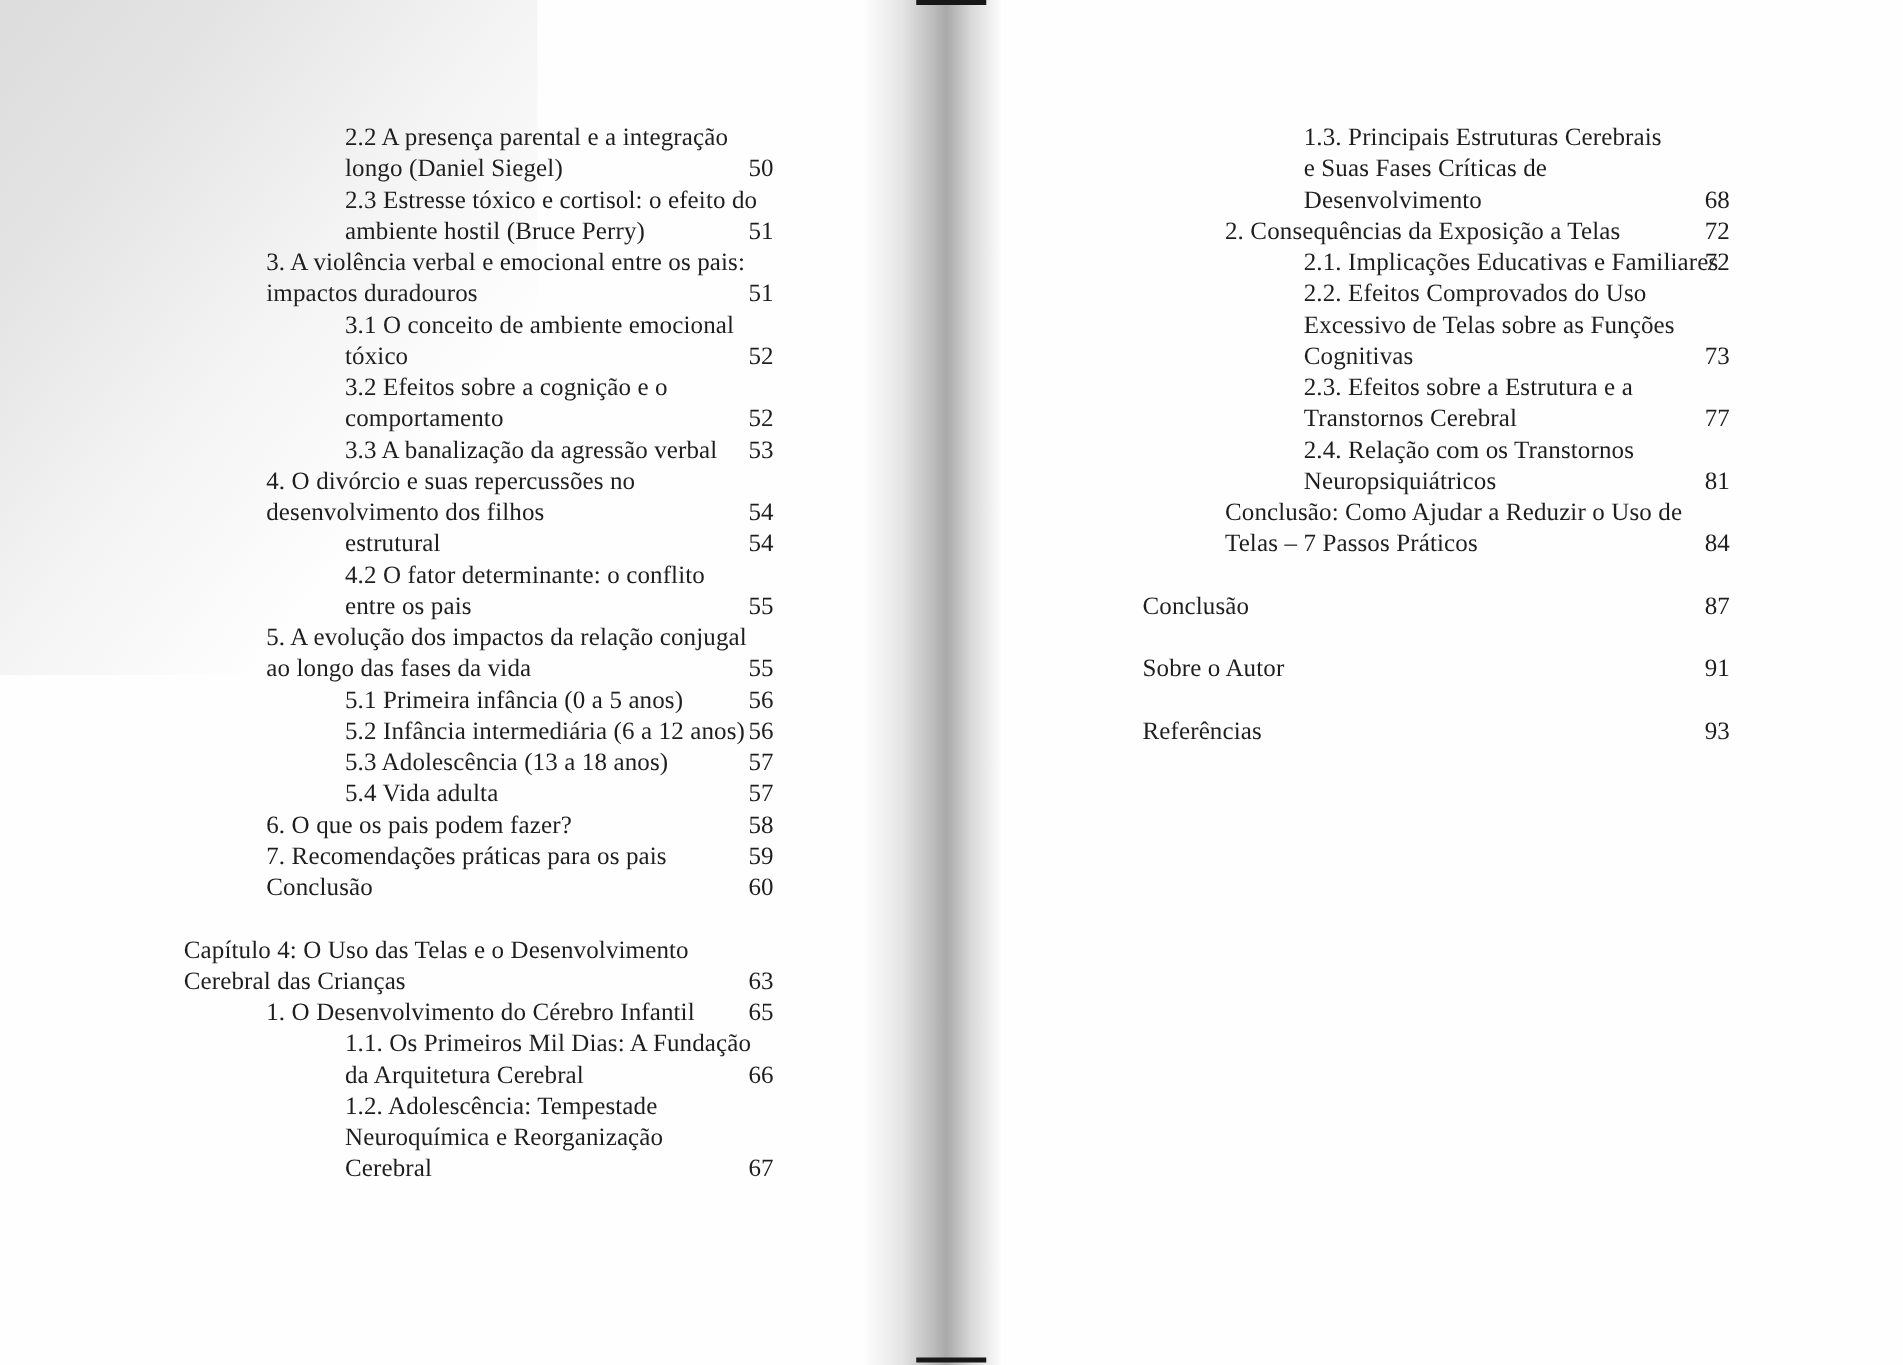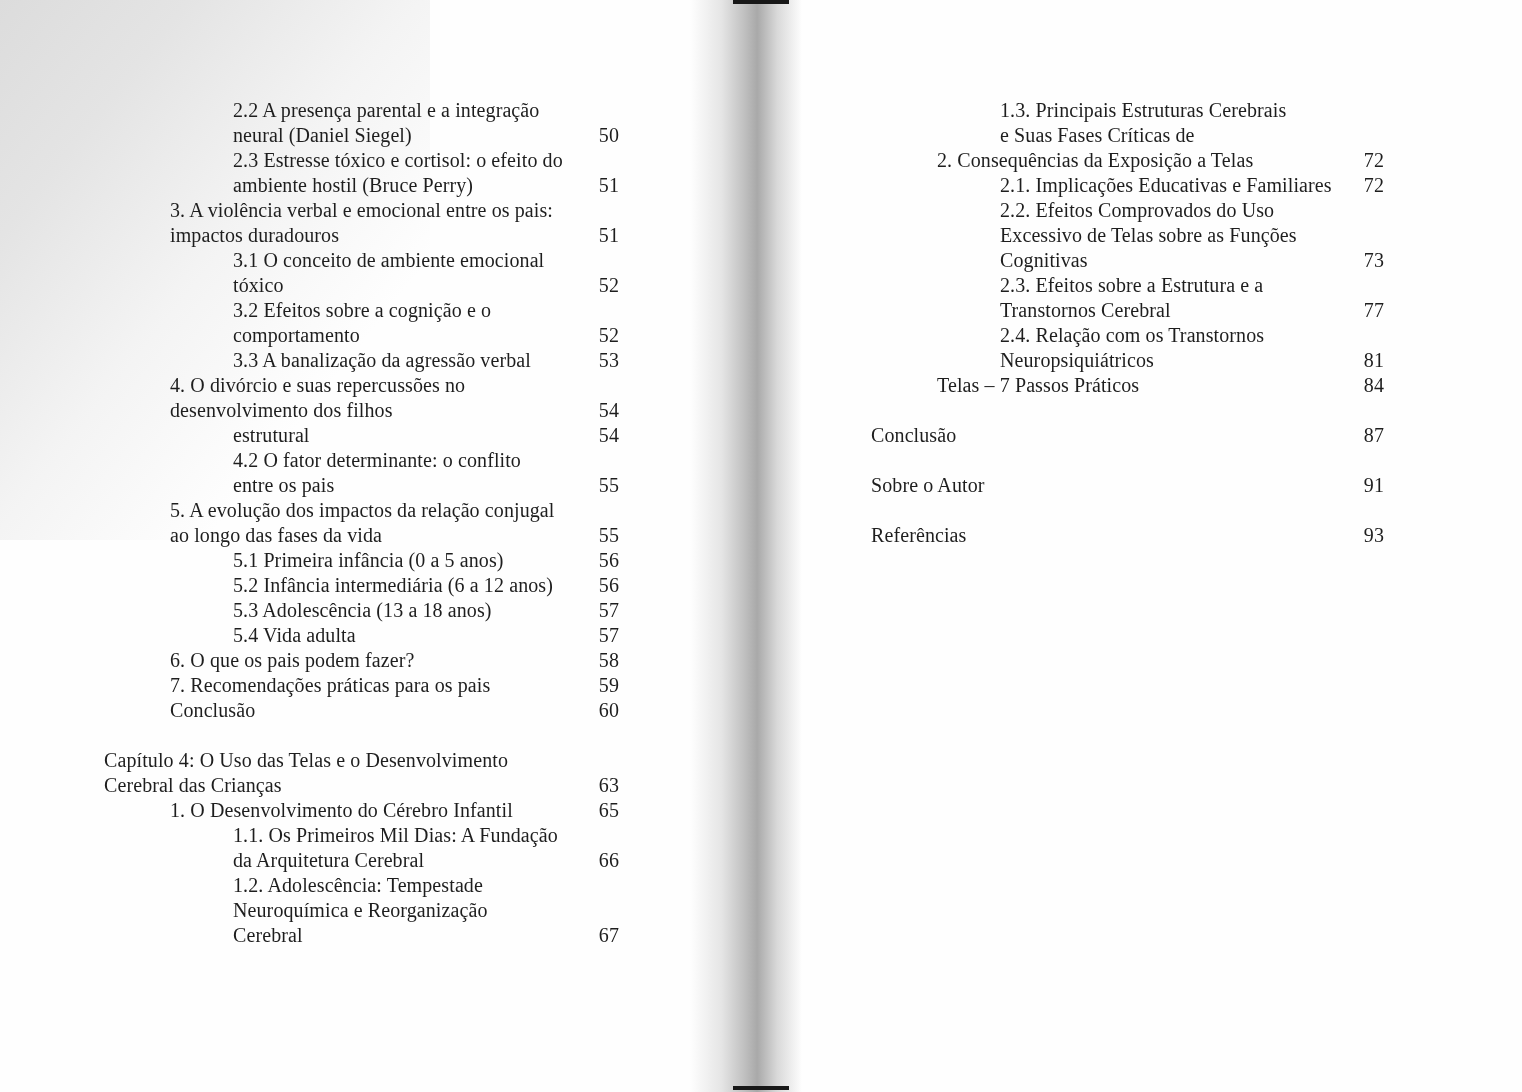--- a/index.html
+++ b/index.html
@@ -67,40 +67,40 @@
   }
   .toc-left  { left: 104px; width: 515px; }
   .toc-right { left: 871px; width: 513px; }
 
   .toc-line {
     position: relative;
     height: 25px;
     line-height: 25px;
     white-space: nowrap;
   }
-  .toc-text { display: inline-block; }
+  .toc-text { display: inline-block; margin-left: 43px; }
   .indent-0 { padding-left: 0; }
   .indent-1 { padding-left: 66px; text-align: right; }
   .indent-2 { padding-left: 129px; }
   .toc-page {
     position: absolute;
     right: 0;
     top: 0;
     text-align: right;
   }
 </style>
 </head>
 <body>
 
 <div class="spread">
   <div class="corner-shade"></div>
 
   <div class="toc toc-left">
       <div class="toc-line"><span class="toc-text indent-2">2.2 A presença parental e a integração</span></div>
-      <div class="toc-line"><span class="toc-text indent-2">neural (Daniel Siegel)</span><span class="toc-page">50</span></div>
+      <div class="toc-line"><span class="toc-text indent-2">longo (Daniel Siegel)</span><span class="toc-page">50</span></div>
       <div class="toc-line"><span class="toc-text indent-2">2.3 Estresse tóxico e cortisol: o efeito do</span></div>
       <div class="toc-line"><span class="toc-text indent-2">ambiente hostil (Bruce Perry)</span><span class="toc-page">51</span></div>
       <div class="toc-line"><span class="toc-text indent-1">3. A violência verbal e emocional entre os pais:</span></div>
       <div class="toc-line"><span class="toc-text indent-1">impactos duradouros</span><span class="toc-page">51</span></div>
       <div class="toc-line"><span class="toc-text indent-2">3.1 O conceito de ambiente emocional</span></div>
       <div class="toc-line"><span class="toc-text indent-2">tóxico</span><span class="toc-page">52</span></div>
       <div class="toc-line"><span class="toc-text indent-2">3.2 Efeitos sobre a cognição e o</span></div>
       <div class="toc-line"><span class="toc-text indent-2">comportamento</span><span class="toc-page">52</span></div>
       <div class="toc-line"><span class="toc-text indent-2">3.3 A banalização da agressão verbal</span><span class="toc-page">53</span></div>
       <div class="toc-line"><span class="toc-text indent-1">4. O divórcio e suas repercussões no</span></div>
@@ -128,29 +128,31 @@
       <div class="toc-line"><span class="toc-text indent-2">Cerebral</span><span class="toc-page">67</span></div>
     </div>
 
   <div class="spine"></div>
   <div class="spine-mark spine-mark-top"></div>
   <div class="spine-mark spine-mark-bottom"></div>
 
   <div class="toc toc-right">
       <div class="toc-line"><span class="toc-text indent-2">1.3. Principais Estruturas Cerebrais</span></div>
       <div class="toc-line"><span class="toc-text indent-2">e Suas Fases Críticas de</span></div>
+      <div class="toc-line"><span class="toc-text indent-2">Desenvolvimento</span><span class="toc-page">68</span></div>
       <div class="toc-line"><span class="toc-text indent-1">2. Consequências da Exposição a Telas</span><span class="toc-page">72</span></div>
       <div class="toc-line"><span class="toc-text indent-2">2.1. Implicações Educativas e Familiares</span><span class="toc-page">72</span></div>
       <div class="toc-line"><span class="toc-text indent-2">2.2. Efeitos Comprovados do Uso</span></div>
       <div class="toc-line"><span class="toc-text indent-2">Excessivo de Telas sobre as Funções</span></div>
       <div class="toc-line"><span class="toc-text indent-2">Cognitivas</span><span class="toc-page">73</span></div>
       <div class="toc-line"><span class="toc-text indent-2">2.3. Efeitos sobre a Estrutura e a</span></div>
       <div class="toc-line"><span class="toc-text indent-2">Transtornos Cerebral</span><span class="toc-page">77</span></div>
       <div class="toc-line"><span class="toc-text indent-2">2.4. Relação com os Transtornos</span></div>
       <div class="toc-line"><span class="toc-text indent-2">Neuropsiquiátricos</span><span class="toc-page">81</span></div>
+      <div class="toc-line"><span class="toc-text indent-1">Conclusão: Como Ajudar a Reduzir o Uso de</span></div>
       <div class="toc-line"><span class="toc-text indent-1">Telas – 7 Passos Práticos</span><span class="toc-page">84</span></div>
       <div class="toc-line"></div>
       <div class="toc-line"><span class="toc-text indent-0">Conclusão</span><span class="toc-page">87</span></div>
       <div class="toc-line"></div>
       <div class="toc-line"><span class="toc-text indent-0">Sobre o Autor</span><span class="toc-page">91</span></div>
       <div class="toc-line"></div>
       <div class="toc-line"><span class="toc-text indent-0">Referências</span><span class="toc-page">93</span></div>
     </div>
 </div>
 

